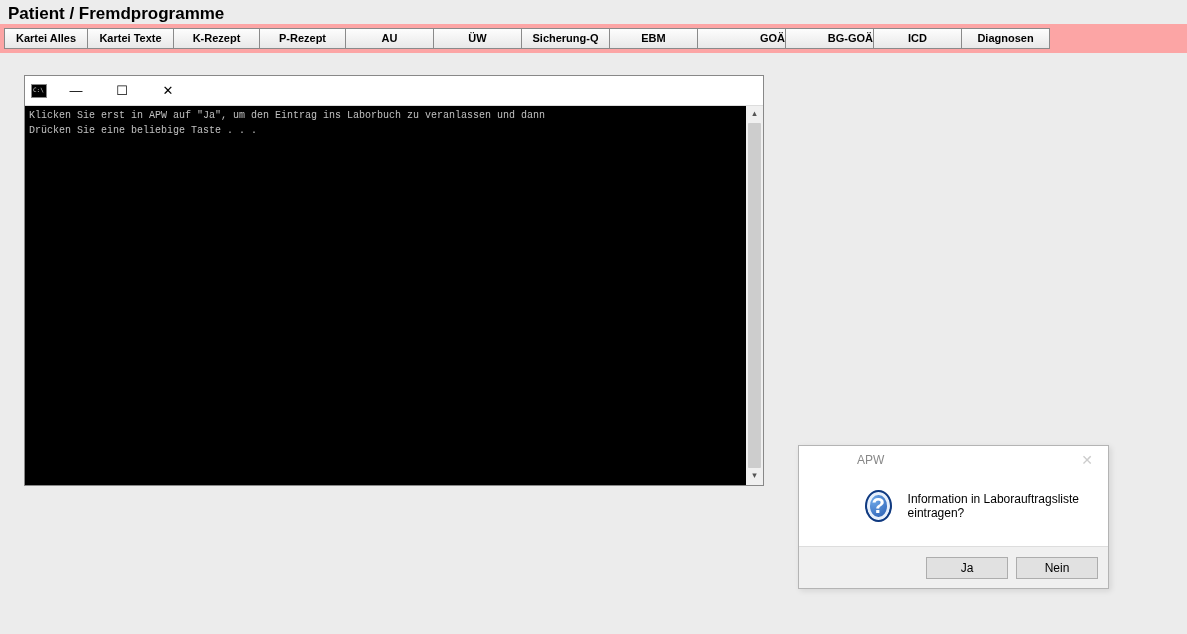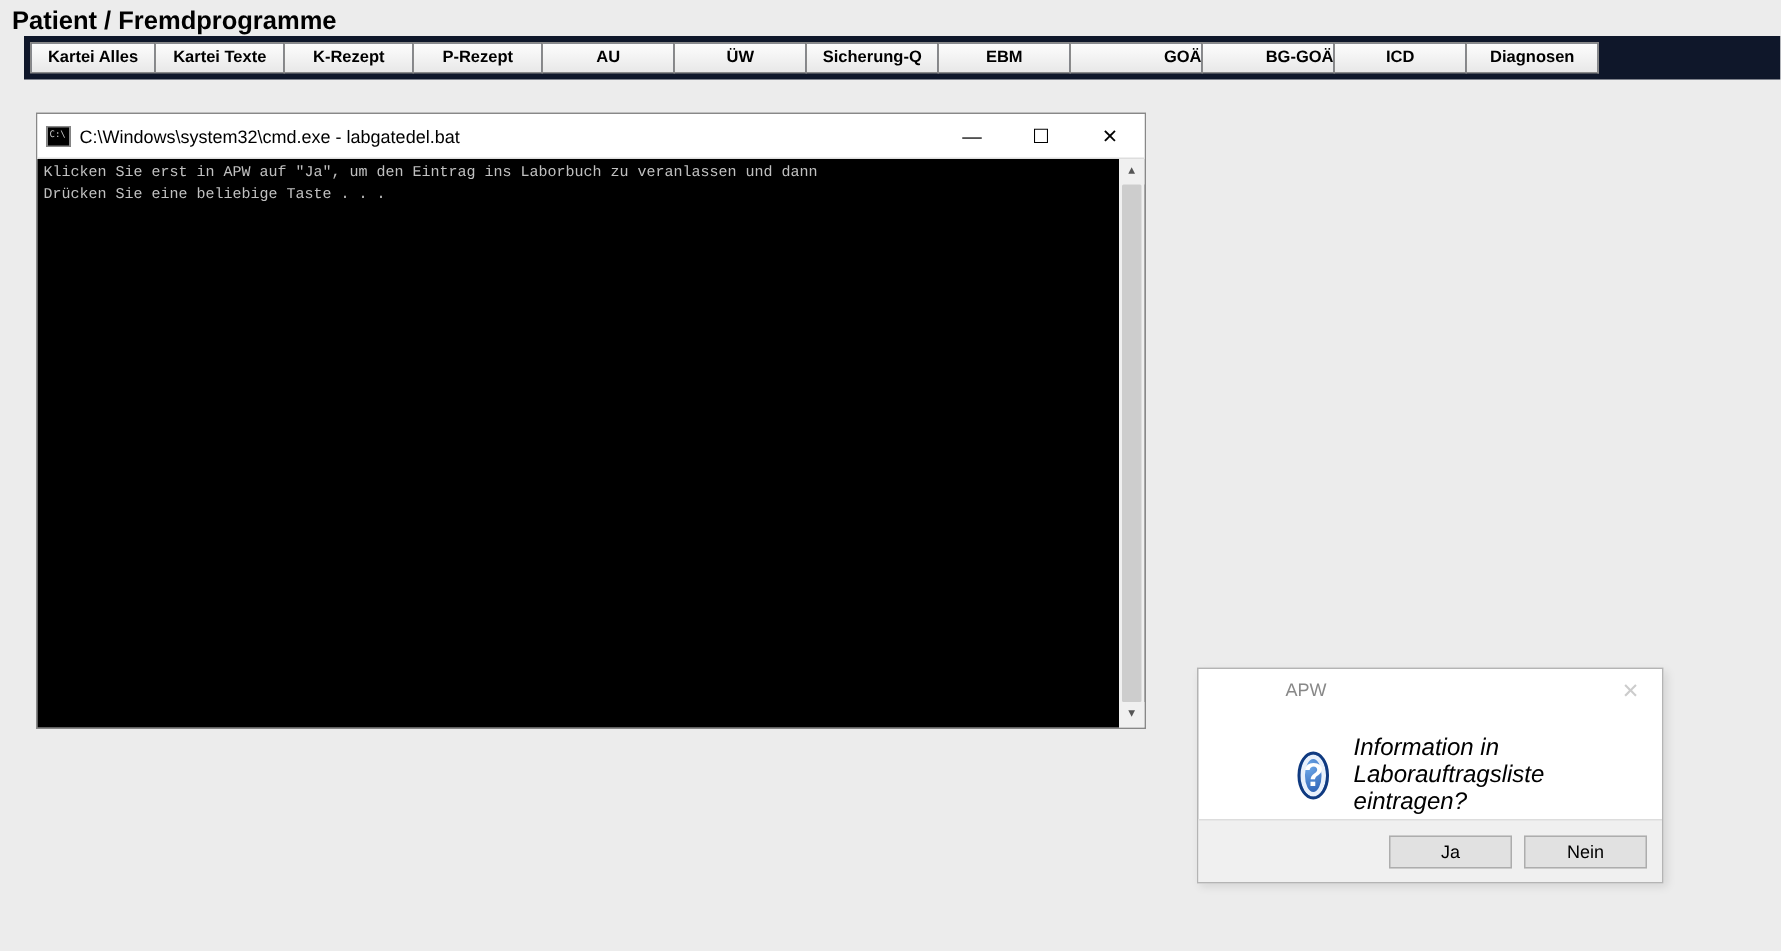--- a/index.html
+++ b/index.html
@@ -17,22 +17,21 @@
   .menu-header {
     padding: 4px 8px 0 8px;
     font-weight: bold;
     font-size: 17px;
     color: #000;
     background: #ececec;
   }
   .toolbar {
     display: flex;
     padding: 4px 4px;
-    background: #0f172a;
-    margin-left: 16px;
+    background: #fca5a5;
   }
   .toolbar-btn {
     background: linear-gradient(#fdfdfd, #e8e8e8);
     border: 1px solid #8a8a8a;
     height: 21px;
     line-height: 19px;
     text-align: center;
     font-size: 11px;
     font-weight: bold;
     cursor: pointer;
@@ -168,23 +167,22 @@
     width: 32px; height: 32px;
     border-radius: 50%;
     background: radial-gradient(circle at 30% 30%, #6ea8e8, #1c4fa8);
     border: 2px solid #103a80;
     box-shadow: inset 0 0 0 3px #e8f0fb;
     display:flex;align-items:center;justify-content:center;
     color:#fff; font-weight:bold; font-size:22px;
     margin-right: 16px;
   }
   .dlg-text {
-    font-size: 16px;
-    color: #000;
-    font-style: italic;
+    font-size: 12px;
+    color: #000;
   }
   .dlg-footer {
     position:absolute;
     bottom:0;left:0;right:0;
     height:42px;
     background:#f0f0f0;
     display:flex;
     justify-content:flex-end;
     align-items:center;
     padding-right:10px;
@@ -218,21 +216,20 @@
   <div class="toolbar-btn tb7">EBM</div>
   <div class="toolbar-btn tb8">GOÄ</div>
   <div class="toolbar-btn tb9">BG-GOÄ</div>
   <div class="toolbar-btn tb10">ICD</div>
   <div class="toolbar-btn tb11">Diagnosen</div>
 </div>
 
 <div class="cmd-window">
   <div class="cmd-titlebar">
     <div class="cmd-icon"></div>
-    <div class="cmd-title">C:\Windows\system32\cmd.exe - labgatedel.bat</div>
     <div class="win-ctl">—</div>
     <div class="win-ctl">☐</div>
     <div class="win-ctl">✕</div>
   </div>
   <div class="cmd-body-wrap">
     <div class="cmd-body"><span>Klicken Sie erst in APW auf "Ja", um den Eintrag ins Laborbuch zu veranlassen und dann</span>
 <span>Drücken Sie eine beliebige Taste . . .</span></div>
     <div class="cmd-scroll">
       <div class="sbtn top">▴</div>
       <div class="sthumb"></div>

